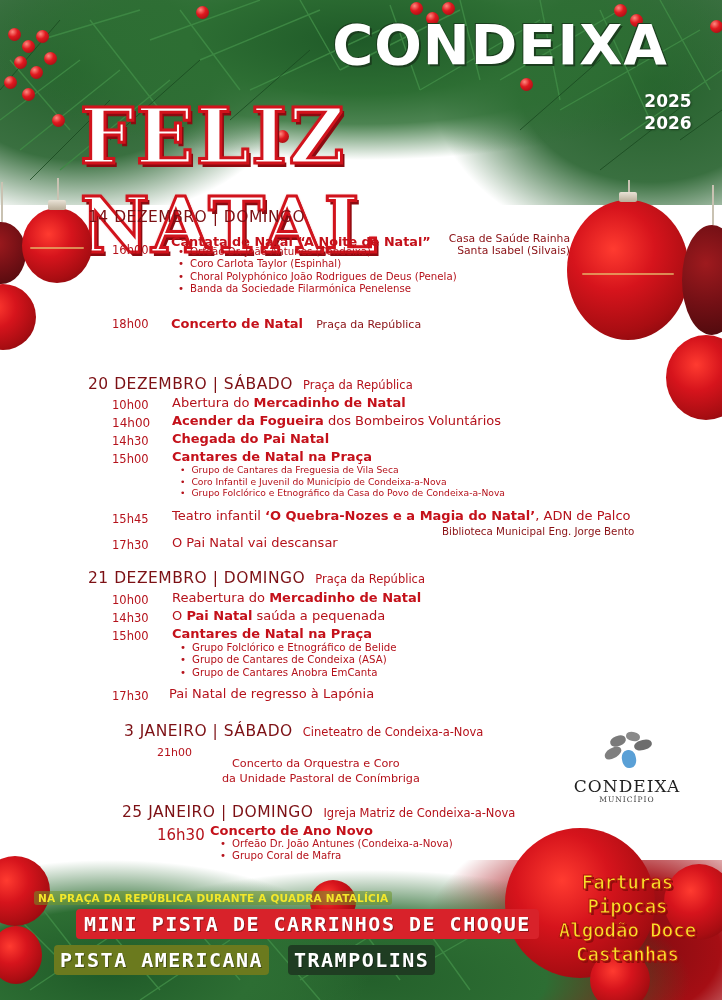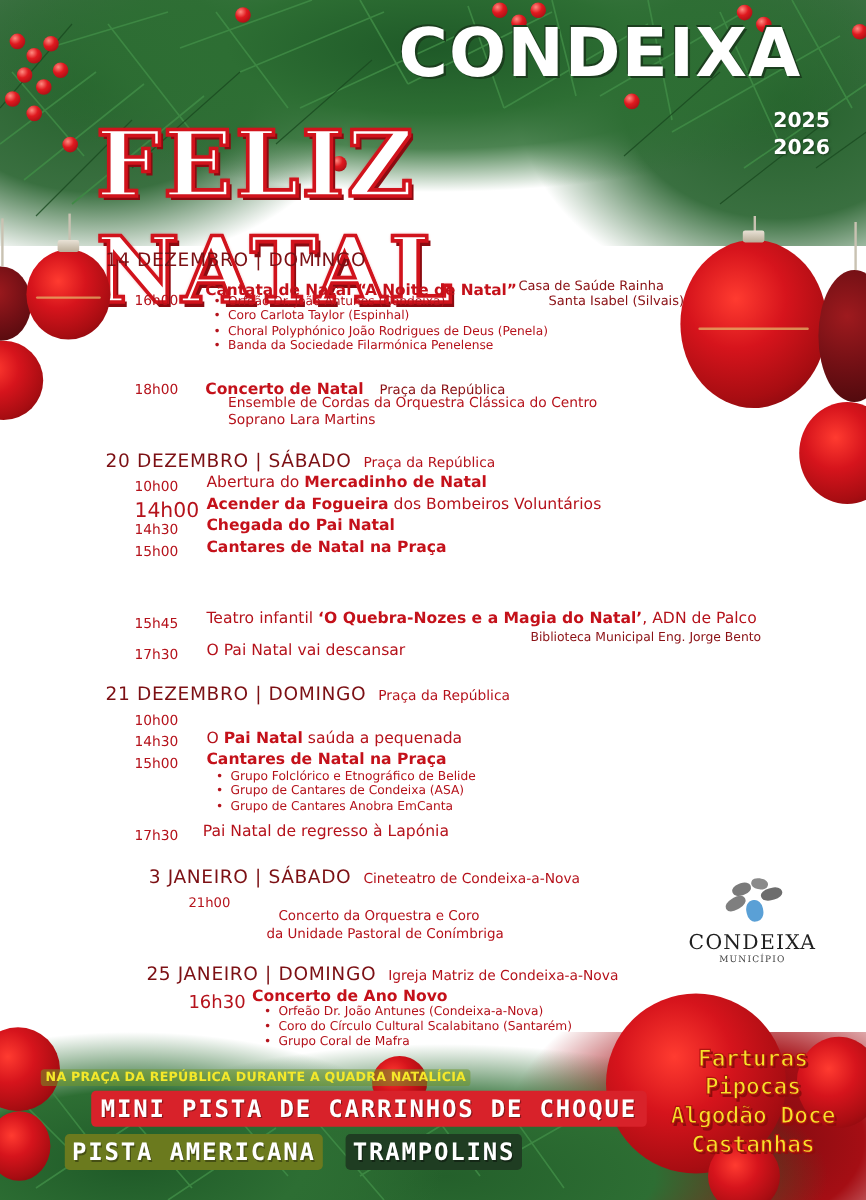--- a/index.html
+++ b/index.html
@@ -156,66 +156,68 @@
   <div class="day" style="left:88px;top:208px">
     <div class="day-title"><span>14 DEZEMBRO | DOMINGO</span></div>
   </div>
   <div class="ev" style="position:absolute;left:112px;top:232px">
     <span class="time" style="left:0;top:11px">16h00</span>
   </div>
   <div style="position:absolute;left:171px;top:231px;white-space:nowrap">
     <span class="b" style="font-size:12.8px">Cantata de Natal “A Noite de Natal”</span>
   </div>
   <div style="position:absolute;left:432px;top:233px;width:138px;text-align:right;font-size:10.8px;line-height:12.3px;color:#8a1014">
-    <div style="text-align:left">Casa de Saúde Rainha</div>
+    <div style="text-align:right">Casa de Saúde Rainha</div>
     <div>Santa Isabel (Silvais)</div>
   </div>
   <div style="position:absolute;left:178px;top:246px">
     <div class="bul">Orfeão Dr. João Antunes (Condeixa)</div>
     <div class="bul">Coro Carlota Taylor (Espinhal)</div>
     <div class="bul">Choral Polyphónico João Rodrigues de Deus (Penela)</div>
     <div class="bul">Banda da Sociedade Filarmónica Penelense</div>
   </div>
 
   <div style="position:absolute;left:112px;top:317px;font-size:11.5px">18h00</div>
   <div style="position:absolute;left:171px;top:313px;white-space:nowrap">
     <span class="b" style="font-size:13px">Concerto de Natal</span>
     <span style="font-size:11px;color:#8a1014;margin-left:8px">Praça da República</span>
   </div>
-  <div style="position:absolute;left:190px;top:328px">
-    <div class="sub">Ensemble de Cordas da Orquestra Clássica do Centro</div>
-    <div class="sub">Soprano Lara Martins</div>
-  </div>
 
   <div style="position:absolute;left:88px;top:375px" class="day-title">
     <span>20 DEZEMBRO | SÁBADO</span><span class="venue">Praça da República</span>
   </div>
   <div style="position:absolute;left:112px;top:398px;font-size:11.5px">10h00</div>
   <div class="line" style="position:absolute;left:172px;top:395px;font-size:13px;white-space:nowrap"><span>Abertura do </span><span class="b">Mercadinho de Natal</span></div>
 
-  <div style="position:absolute;left:112px;top:416px;font-size:17px">14h00</div>
+  <div style="position:absolute;left:112px;top:416px;font-size:12px">14h00</div>
   <div class="line" style="position:absolute;left:172px;top:413px;font-size:13px;white-space:nowrap"><span class="b">Acender da Fogueira</span><span> dos Bombeiros Voluntários</span></div>
 
   <div style="position:absolute;left:112px;top:434px;font-size:11.5px">14h30</div>
   <div class="line" style="position:absolute;left:172px;top:431px;font-size:13px;white-space:nowrap"><span class="b">Chegada do Pai Natal</span></div>
 
   <div style="position:absolute;left:112px;top:452px;font-size:11.5px">15h00</div>
   <div class="line" style="position:absolute;left:172px;top:449px;font-size:13px;white-space:nowrap"><span class="b">Cantares de Natal na Praça</span></div>
+  <div style="position:absolute;left:180px;top:464px">
+    <div class="bul" style="font-size:9.2px;line-height:11.5px">Grupo de Cantares da Freguesia de Vila Seca</div>
+    <div class="bul" style="font-size:9.2px;line-height:11.5px">Coro Infantil e Juvenil do Município de Condeixa-a-Nova</div>
+    <div class="bul" style="font-size:9.2px;line-height:11.5px">Grupo Folclórico e Etnográfico da Casa do Povo de Condeixa-a-Nova</div>
+  </div>
 
   <div style="position:absolute;left:112px;top:512px;font-size:11.5px">15h45</div>
   <div class="line" style="position:absolute;left:172px;top:508px;font-size:13px;white-space:nowrap"><span>Teatro infantil </span><span class="b">‘O Quebra-Nozes e a Magia do Natal’</span><span>, ADN de Palco</span></div>
   <div style="position:absolute;left:442px;top:525px;font-size:10.3px;color:#8a1014;white-space:nowrap">Biblioteca Municipal Eng. Jorge Bento</div>
 
   <div style="position:absolute;left:112px;top:538px;font-size:11.5px">17h30</div>
   <div class="line" style="position:absolute;left:172px;top:535px;font-size:13px;white-space:nowrap">O Pai Natal vai descansar</div>
 
   <div style="position:absolute;left:88px;top:569px" class="day-title">
     <span>21 DEZEMBRO | DOMINGO</span><span class="venue">Praça da República</span>
   </div>
   <div style="position:absolute;left:112px;top:593px;font-size:11.5px">10h00</div>
+  <div class="line" style="position:absolute;left:172px;top:590px;font-size:13px;white-space:nowrap"><span>Reabertura do </span><span class="b">Mercadinho de Natal</span></div>
 
   <div style="position:absolute;left:112px;top:611px;font-size:11.5px">14h30</div>
   <div class="line" style="position:absolute;left:172px;top:608px;font-size:13px;white-space:nowrap"><span>O </span><span class="b">Pai Natal</span><span> saúda a pequenada</span></div>
 
   <div style="position:absolute;left:112px;top:629px;font-size:11.5px">15h00</div>
   <div class="line" style="position:absolute;left:172px;top:626px;font-size:13px;white-space:nowrap"><span class="b">Cantares de Natal na Praça</span></div>
   <div style="position:absolute;left:180px;top:642px">
     <div class="bul">Grupo Folclórico e Etnográfico de Belide</div>
     <div class="bul">Grupo de Cantares de Condeixa (ASA)</div>
     <div class="bul">Grupo de Cantares Anobra EmCanta</div>
@@ -233,21 +235,20 @@
     <div class="sub" style="font-size:11.2px;line-height:14.5px;margin-left:-10px">da Unidade Pastoral de Conímbriga</div>
   </div>
 
   <div style="position:absolute;left:122px;top:803px" class="day-title">
     <span>25 JANEIRO | DOMINGO</span><span class="venue">Igreja Matriz de Condeixa-a-Nova</span>
   </div>
   <div style="position:absolute;left:157px;top:826px;font-size:15px">16h30</div>
   <div class="line" style="position:absolute;left:210px;top:823px;font-size:13px;white-space:nowrap"><span class="b">Concerto de Ano Novo</span></div>
   <div style="position:absolute;left:220px;top:838px">
     <div class="bul">Orfeão Dr. João Antunes (Condeixa-a-Nova)</div>
-    <div class="bul">Coro do Círculo Cultural Scalabitano (Santarém)</div>
     <div class="bul">Grupo Coral de Mafra</div>
   </div>
 </div>
 
 <div class="logo">
   <div class="logo-mark">
     <span style="left:38px;top:8px;width:16px;height:10px;background:#7a7a7a;transform:rotate(-20deg)"></span>
     <span style="left:54px;top:4px;width:14px;height:9px;background:#8a8a8a;transform:rotate(10deg)"></span>
     <span style="left:62px;top:12px;width:18px;height:10px;background:#6d6d6d;transform:rotate(-15deg)"></span>
     <span style="left:32px;top:20px;width:18px;height:10px;background:#7f7f7f;transform:rotate(-30deg)"></span>

